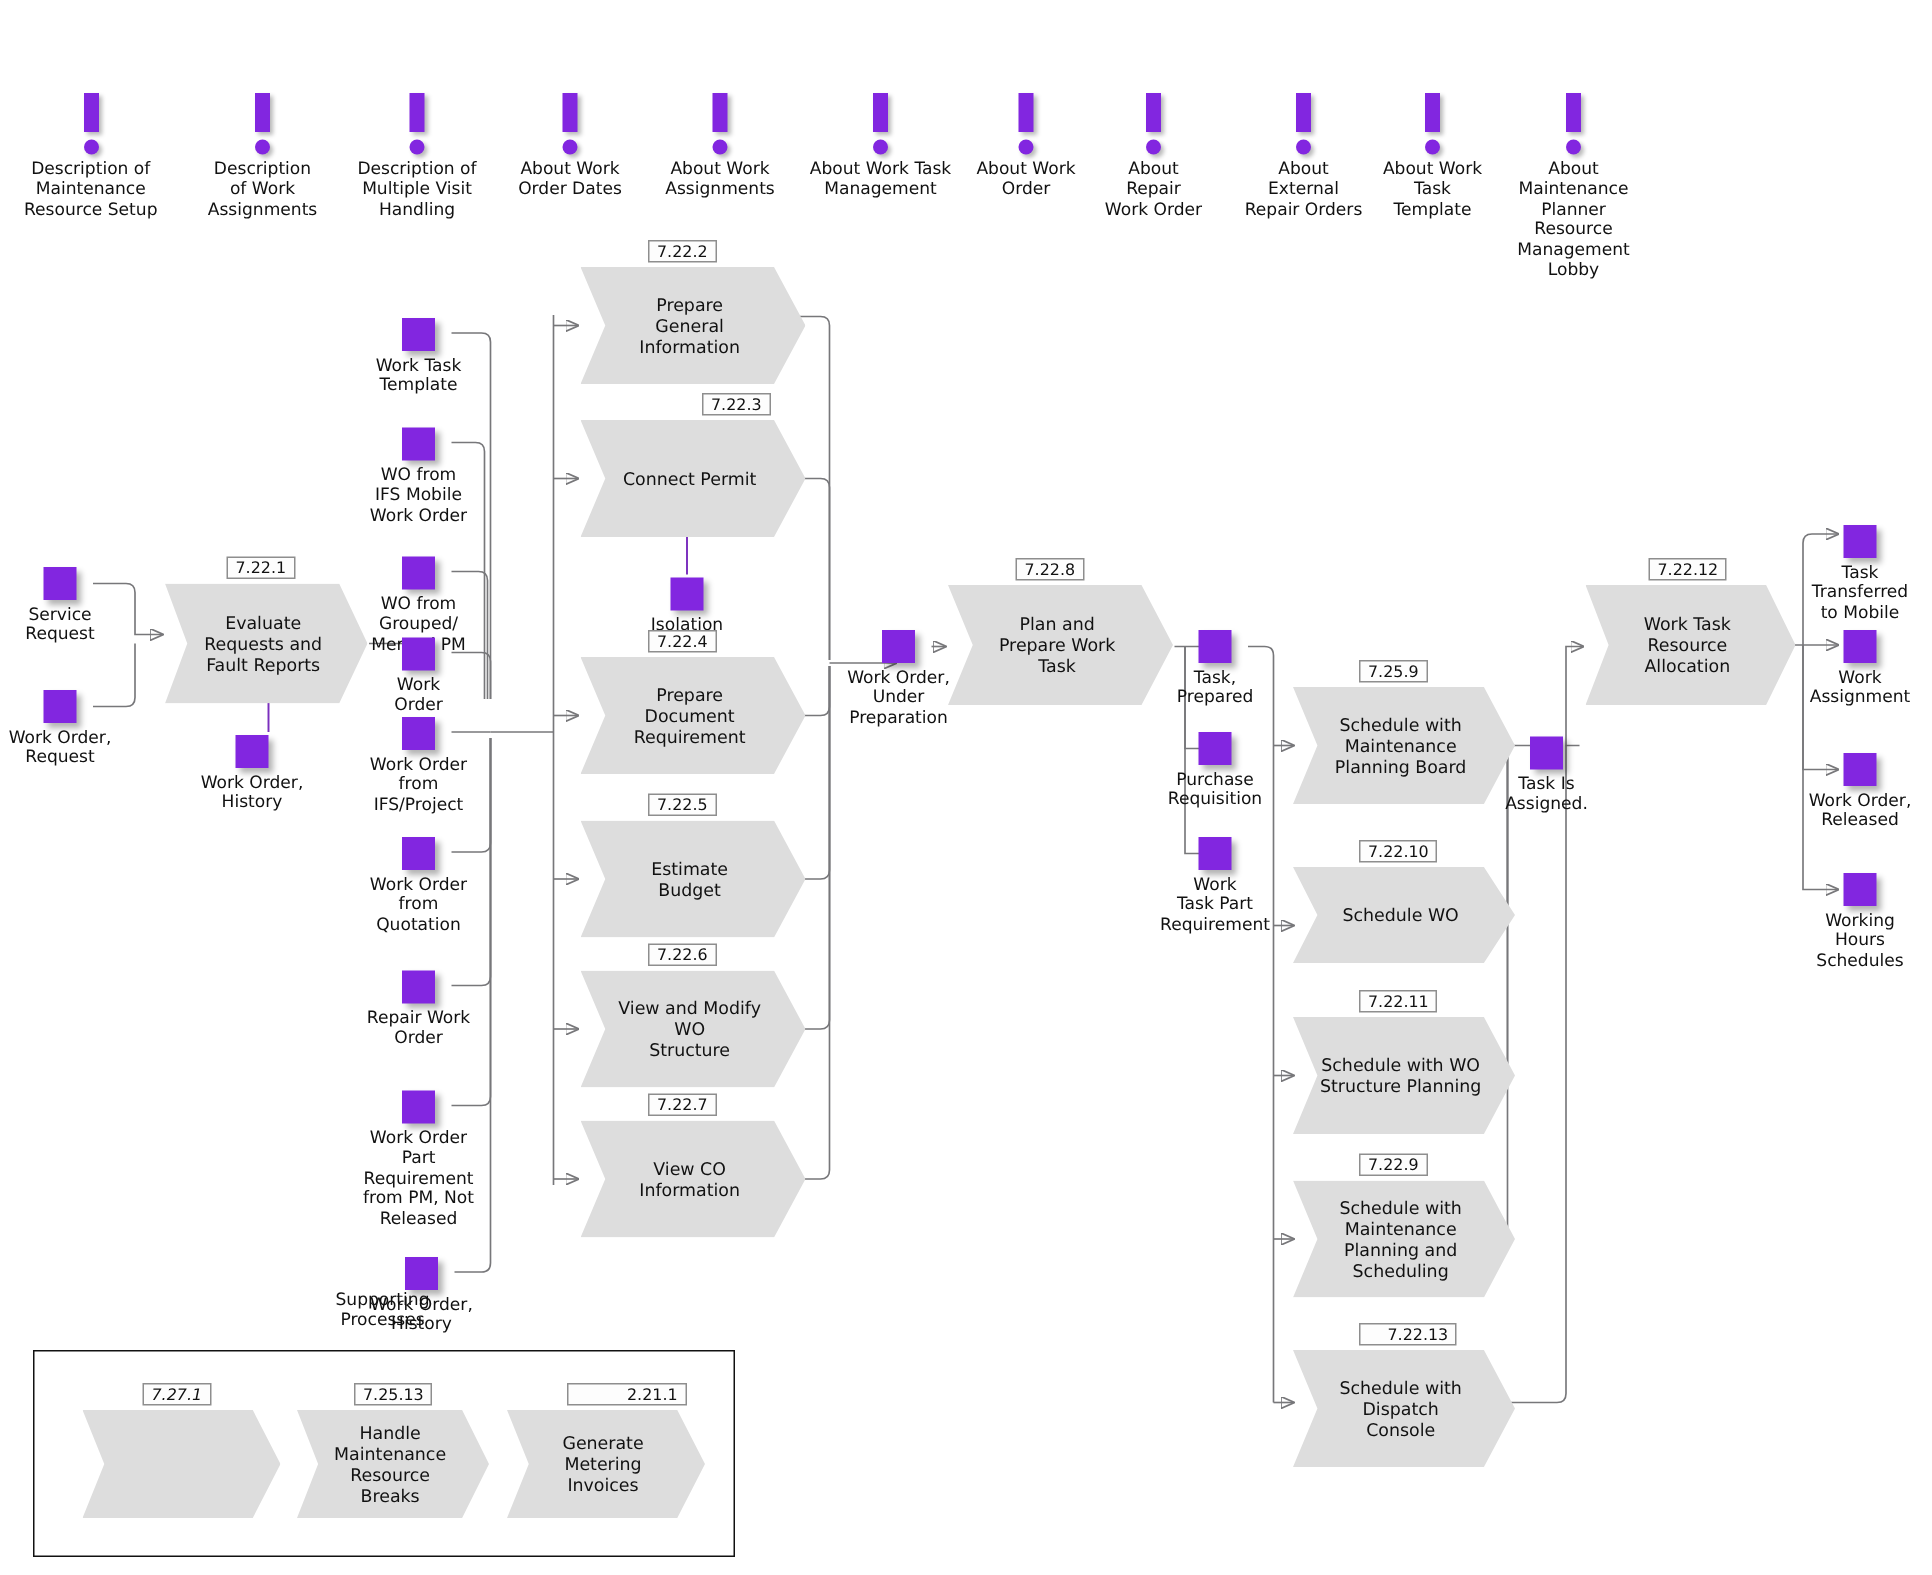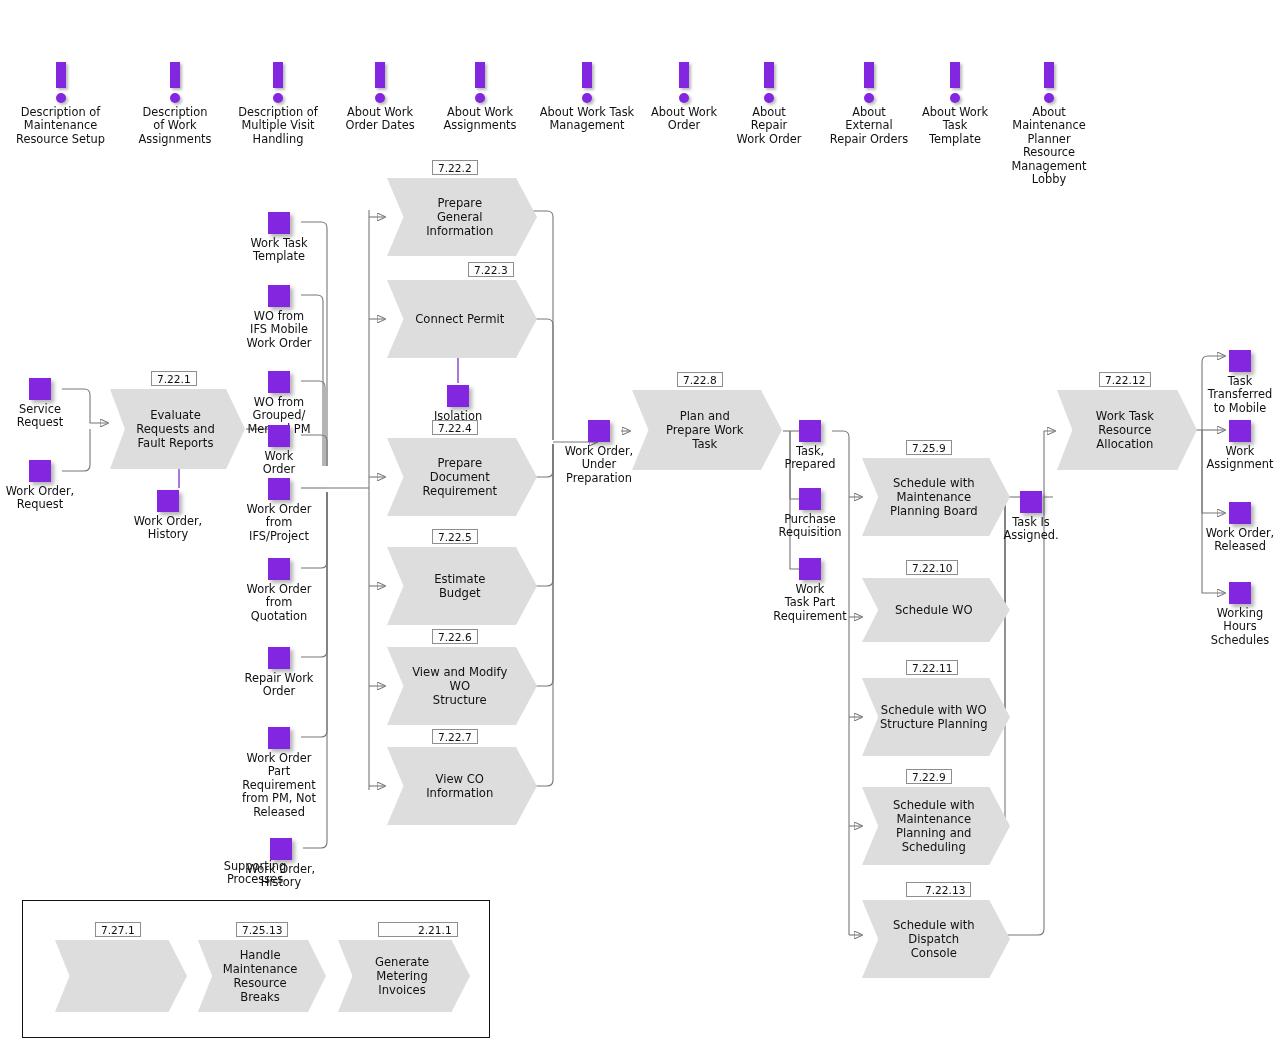--- a/index.html
+++ b/index.html
@@ -427,21 +427,21 @@
         <div class="shape"></div>
         <div class="txt">Work Task<br>Resource<br>Allocation</div>
       </div>
     </div>
 
   <div class="support"></div>
   <div id="support-title" class="node" style="left:255px;top:860px;">
     <div class="lbl" style="top:0;">Supporting<br>Processes</div>
   </div>
   <div id="support-layer">
-      <div class="badge" style="left: 95px; top: 922px;">7.27.1</div>
+      <div class="badge" style="left: 95px; top: 922px; font-style: italic;">7.27.1</div>
       <div class="proc" style="left: 55px; top: 940px; width: 132px; height: 72px;">
         <div class="shadow"></div>
         <div class="shape"></div>
       </div>
       <div class="badge" style="left: 236px; top: 922px;">7.25.13</div>
       <div class="proc" style="left: 198px; top: 940px; width: 128px; height: 72px;">
         <div class="shadow"></div>
         <div class="shape"></div>
         <div class="txt">Handle<br>Maintenance<br>Resource<br>Breaks</div>
       </div>

